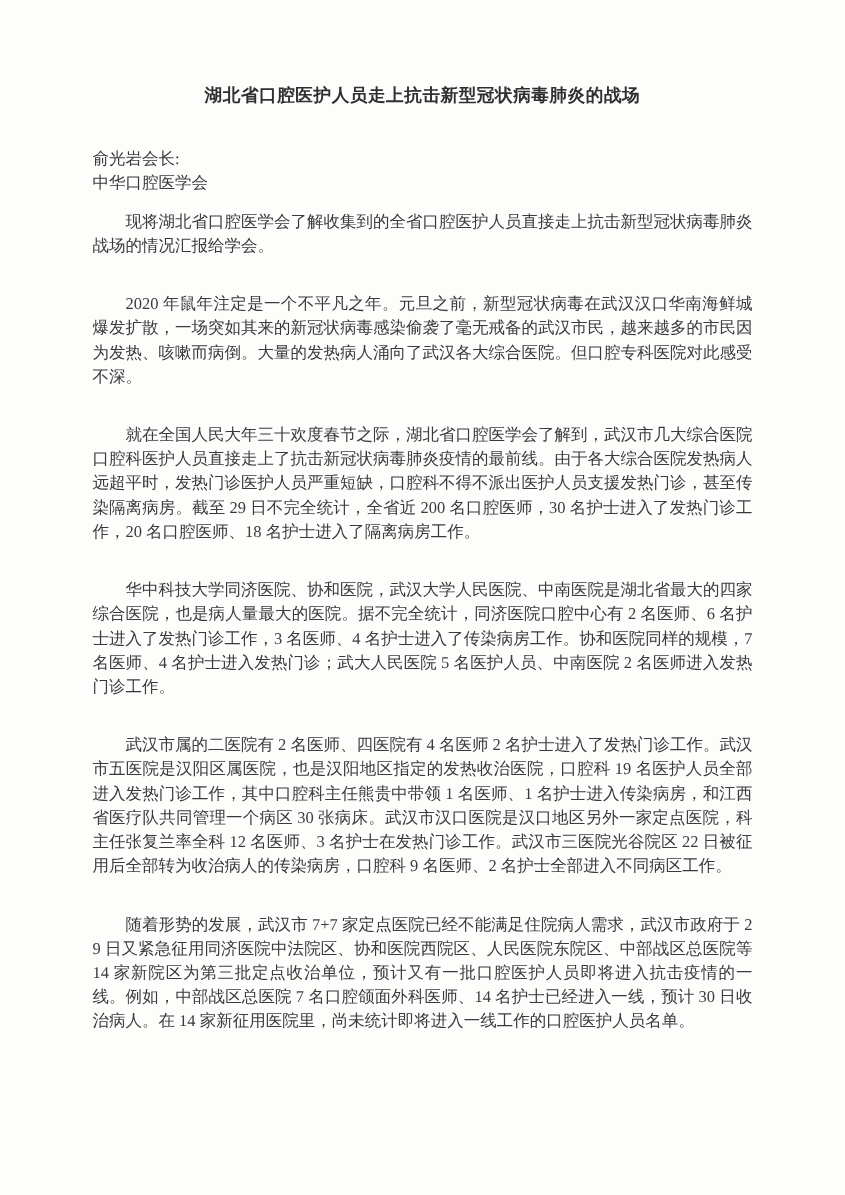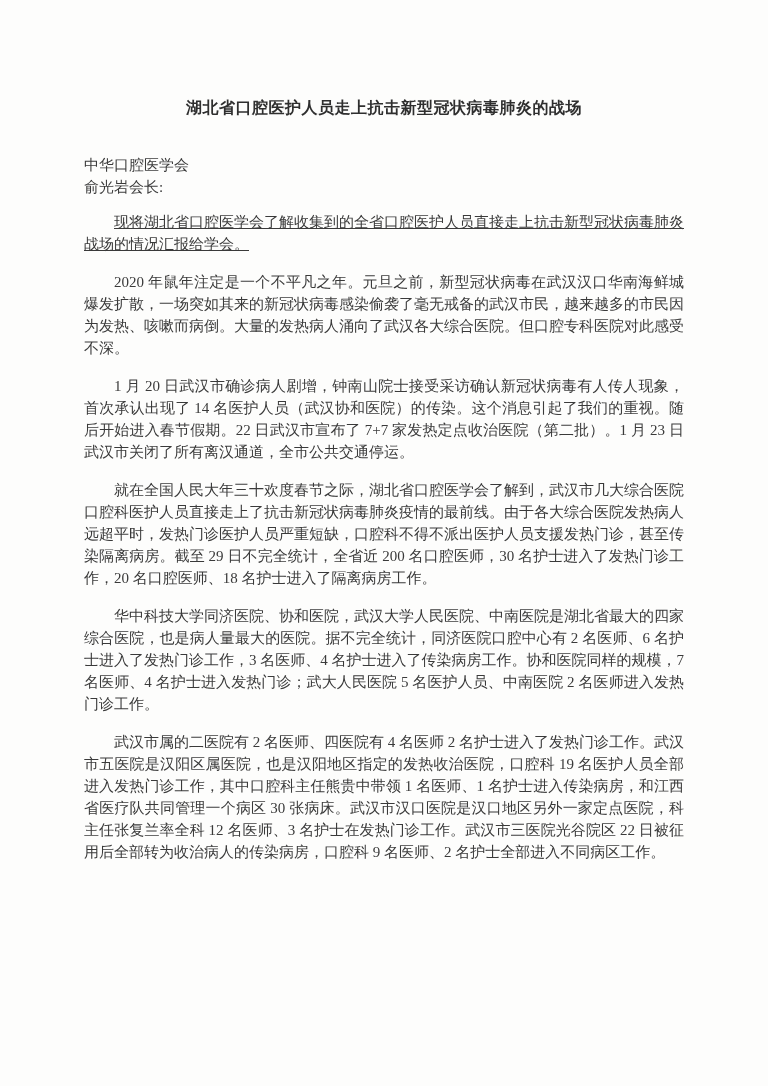--- a/index.html
+++ b/index.html
@@ -14,21 +14,21 @@
     overflow: hidden;
   }
   body {
     background: var(--page-background);
     font-family: "Liberation Serif", "DejaVu Serif", serif;
     color: var(--text);
   }
   .page {
     width: 768px;
     height: 784px;
-    padding: 96px 84px 40px 84px;
+    padding: 76px 84px 40px 84px;
     background: var(--page-background);
   }
   .doc-title {
     font-size: 16px;
     line-height: 24px;
     font-weight: bold;
     text-align: center;
     color: var(--title-text);
     letter-spacing: 0.5px;
     margin-bottom: 34px;
@@ -36,46 +36,45 @@
   .salutation p {
     font-size: 15px;
     line-height: 22px;
     text-align: left;
   }
   .body-para {
     font-size: 15px;
     line-height: 22px;
     text-align: justify;
     text-indent: 2em;
-    margin-top: 16px;
+    margin-top: 31px;
     word-break: break-all;
   }
   .body-para.first {
     margin-top: 13px;
-    text-decoration: underline;
   }
 </style>
 </head>
 <body>
 
 <div class="page">
 
   <h1 class="doc-title">湖北省口腔医护人员走上抗击新型冠状病毒肺炎的战场</h1>
 
   <div class="salutation">
+    <p>俞光岩会长:</p>
     <p>中华口腔医学会</p>
-    <p>俞光岩会长:</p>
   </div>
 
   <p class="body-para first">现将湖北省口腔医学会了解收集到的全省口腔医护人员直接走上抗击新型冠状病毒肺炎战场的情况汇报给学会。</p>
 
   <p class="body-para">2020 年鼠年注定是一个不平凡之年。元旦之前，新型冠状病毒在武汉汉口华南海鲜城爆发扩散，一场突如其来的新冠状病毒感染偷袭了毫无戒备的武汉市民，越来越多的市民因为发热、咳嗽而病倒。大量的发热病人涌向了武汉各大综合医院。但口腔专科医院对此感受不深。</p>
 
-  <p class="body-para">1 月 20 日武汉市确诊病人剧增，钟南山院士接受采访确认新冠状病毒有人传人现象，首次承认出现了 14 名医护人员（武汉协和医院）的传染。这个消息引起了我们的重视。随后开始进入春节假期。22 日武汉市宣布了 7+7 家发热定点收治医院（第二批）。1 月 23 日武汉市关闭了所有离汉通道，全市公共交通停运。</p>
 
   <p class="body-para">就在全国人民大年三十欢度春节之际，湖北省口腔医学会了解到，武汉市几大综合医院口腔科医护人员直接走上了抗击新冠状病毒肺炎疫情的最前线。由于各大综合医院发热病人远超平时，发热门诊医护人员严重短缺，口腔科不得不派出医护人员支援发热门诊，甚至传染隔离病房。截至 29 日不完全统计，全省近 200 名口腔医师，30 名护士进入了发热门诊工作，20 名口腔医师、18 名护士进入了隔离病房工作。</p>
 
   <p class="body-para">华中科技大学同济医院、协和医院，武汉大学人民医院、中南医院是湖北省最大的四家综合医院，也是病人量最大的医院。据不完全统计，同济医院口腔中心有 2 名医师、6 名护士进入了发热门诊工作，3 名医师、4 名护士进入了传染病房工作。协和医院同样的规模，7 名医师、4 名护士进入发热门诊；武大人民医院 5 名医护人员、中南医院 2 名医师进入发热门诊工作。</p>
 
   <p class="body-para">武汉市属的二医院有 2 名医师、四医院有 4 名医师 2 名护士进入了发热门诊工作。武汉市五医院是汉阳区属医院，也是汉阳地区指定的发热收治医院，口腔科 19 名医护人员全部进入发热门诊工作，其中口腔科主任熊贵中带领 1 名医师、1 名护士进入传染病房，和江西省医疗队共同管理一个病区 30 张病床。武汉市汉口医院是汉口地区另外一家定点医院，科主任张复兰率全科 12 名医师、3 名护士在发热门诊工作。武汉市三医院光谷院区 22 日被征用后全部转为收治病人的传染病房，口腔科 9 名医师、2 名护士全部进入不同病区工作。</p>
 
+  <p class="body-para">随着形势的发展，武汉市 7+7 家定点医院已经不能满足住院病人需求，武汉市政府于 29 日又紧急征用同济医院中法院区、协和医院西院区、人民医院东院区、中部战区总医院等 14 家新院区为第三批定点收治单位，预计又有一批口腔医护人员即将进入抗击疫情的一线。例如，中部战区总医院 7 名口腔颌面外科医师、14 名护士已经进入一线，预计 30 日收治病人。在 14 家新征用医院里，尚未统计即将进入一线工作的口腔医护人员名单。</p>
 
 </div>
 
 </body></html>

